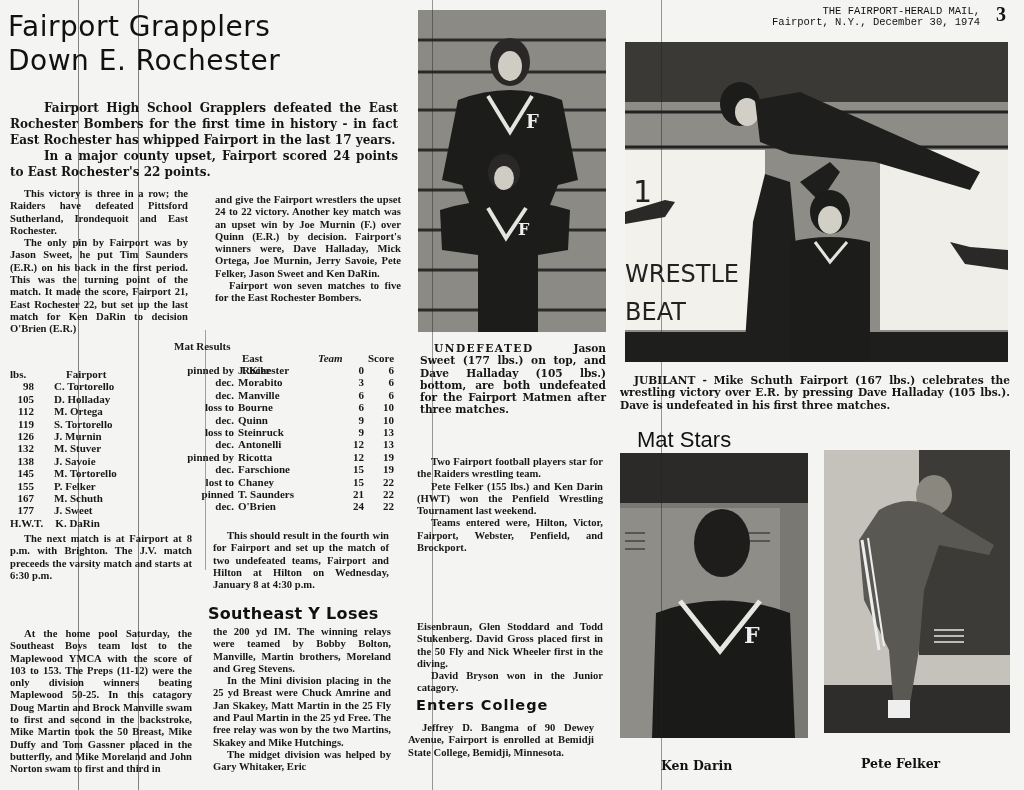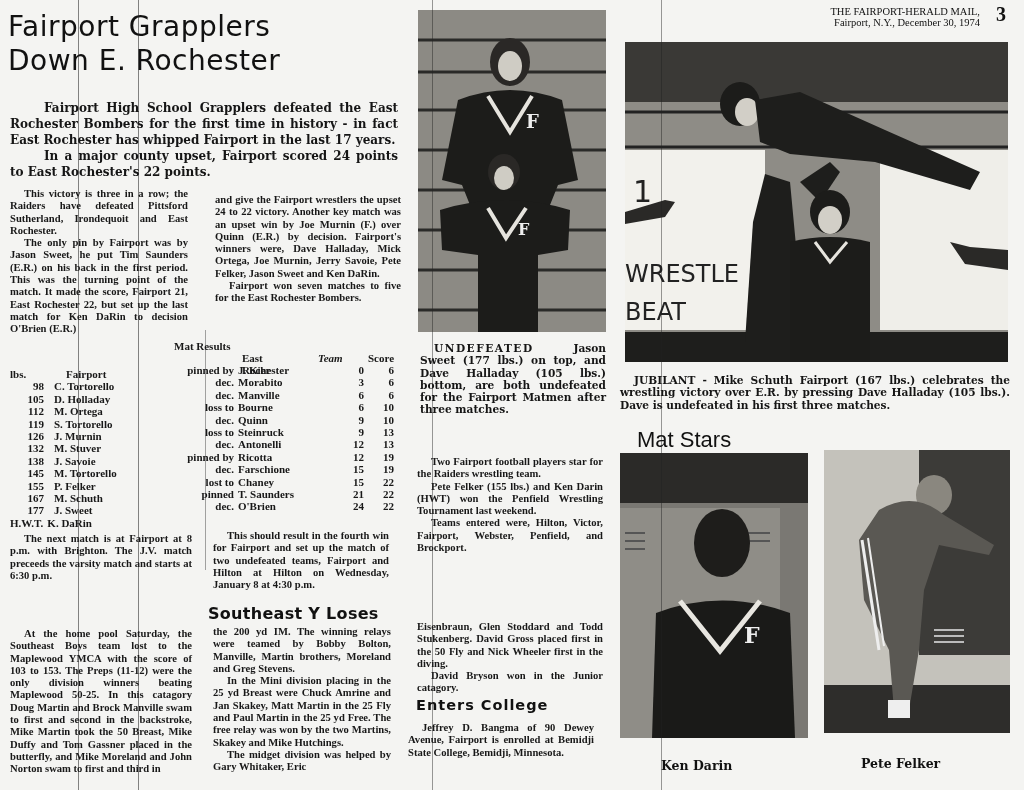--- a/index.html
+++ b/index.html
@@ -60,29 +60,29 @@
   }
   .caption p { text-indent: 14px; }
   .roster, .results {
     font-family: "Liberation Serif", serif;
     font-size: 11px;
     line-height: 12.4px;
     font-weight: bold;
     color: #181818;
   }
   .roster-row { display: flex; }
-  .roster-row .w { width: 24px; text-align: right; padding-right: 10px; }
+  .roster-row .w { width: 24px; text-align: right; padding-right: 20px; }
   .roster-row .n { flex: 1; }
   .results-row { display: flex; }
   .results-row .r { width: 60px; text-align: right; padding-right: 4px; }
   .results-row .o { width: 96px; }
   .results-row .s1 { width: 30px; text-align: right; }
   .results-row .s2 { width: 30px; text-align: right; }
   .masthead {
-    font-family: Liberation Serif, serif;
+    font-family: Liberation Mono, monospace;
     font-size: 10.5px;
     line-height: 11px;
     color: #111;
     text-align: right;
   }
   .page-num {
     font-family: "Liberation Serif", serif;
     font-weight: bold;
     font-size: 20px;
     color: #111;
@@ -183,21 +183,21 @@
     </div>
   <div class="roster-row">
       <span class="w" style="width:44px;">167</span>
       <span class="n">M. Schuth</span>
     </div>
   <div class="roster-row">
       <span class="w" style="width:44px;">177</span>
       <span class="n">J. Sweet</span>
     </div>
   <div class="roster-row">
-      <span style="padding-right:4px;">H.W.T.</span>
+      <span style="padding-right:12px;">H.W.T.</span>
       <span class="n">K. DaRin</span>
     </div>
 </div>
 
 <div class="abs results" style="left:178px; top:364px; width:230px;">
   <div class="results-row">
       <span class="r">pinned by</span>
       <span class="o">J. Kier</span>
       <span class="s1">0</span>
       <span class="s2">6</span>

